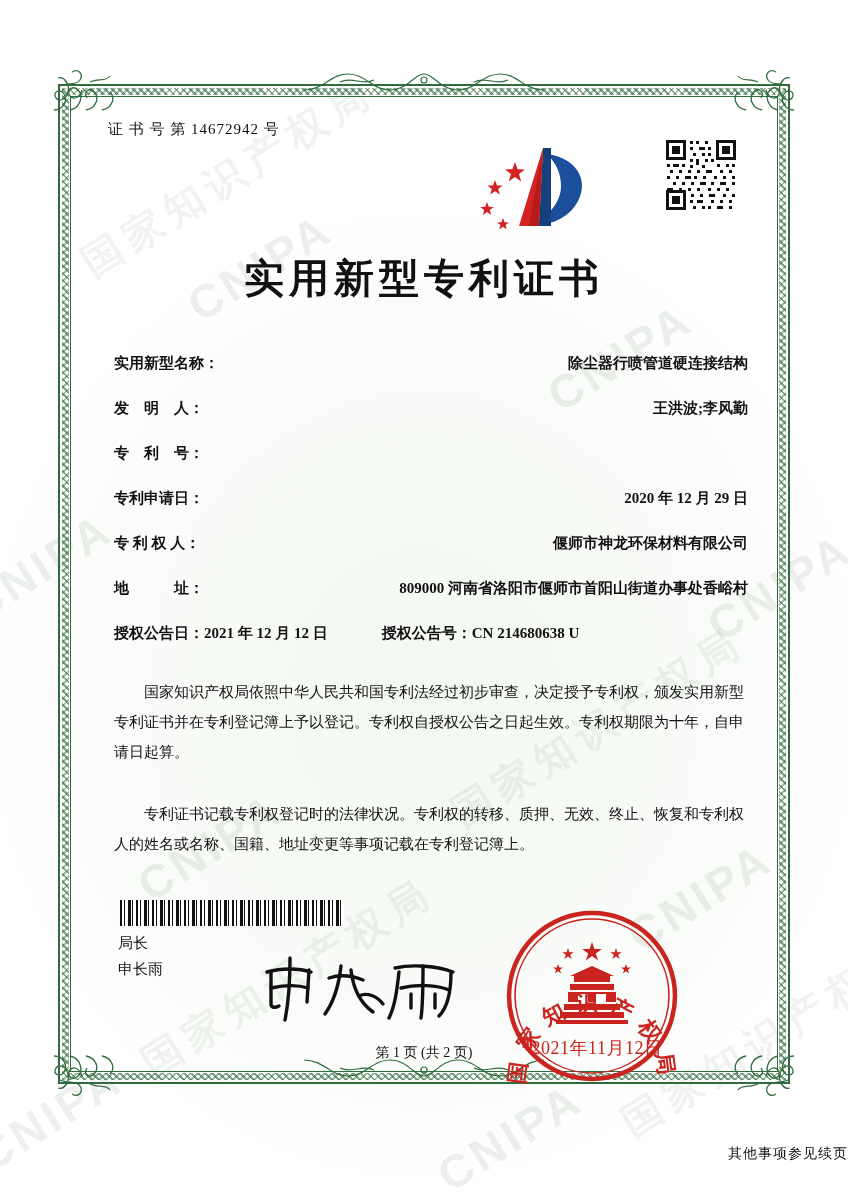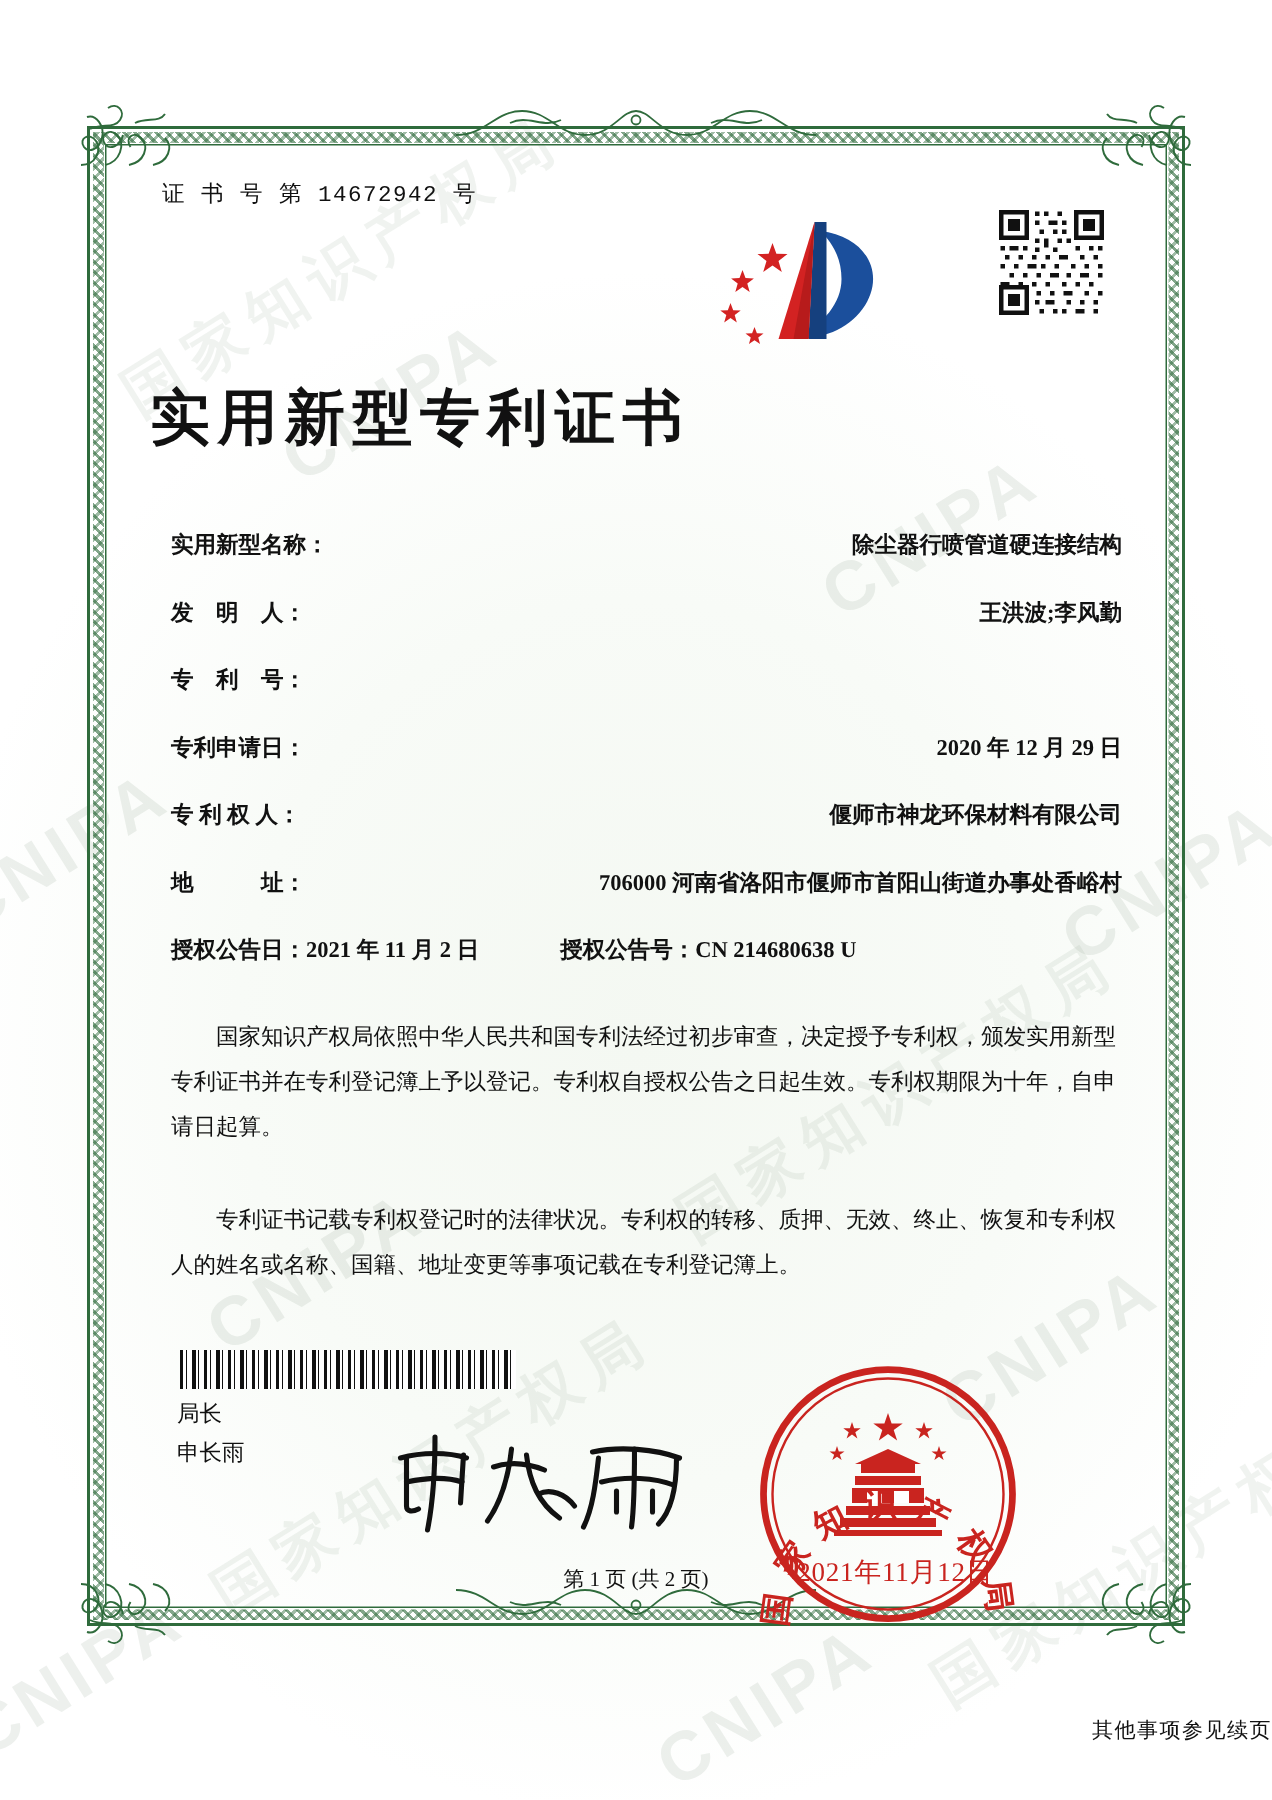--- a/index.html
+++ b/index.html
@@ -127,41 +127,41 @@
     left: 100px;
     top: 120px;
     width: 648px;
   }
 
   .cert-no {
     font-size: 15px;
     letter-spacing: 1px;
     margin-left: 8px;
     color: #111;
-    font-family: Liberation Mono, monospace;
   }
 
   
   .logo-wrap {
     position: absolute;
     left: 355px;
     top: 20px;
     width: 150px;
     height: 105px;
   }
   .qr {
     position: absolute;
     right: 10px;
     top: 18px;
     width: 74px;
     height: 74px;
   }
 
   .title {
     margin-top: 112px;
+    text-align: center;
     font-size: 40px;
     font-weight: 700;
     letter-spacing: 5px;
     color: #111;
     font-family: "Liberation Serif", "DejaVu Serif", serif;
   }
 
   .fields {
     margin-top: 48px;
     padding-left: 14px;
@@ -499,25 +499,25 @@
       <div class="field">
         <span class="lbl">专利申请日：</span>
         <span class="val">2020 年 12 月 29 日</span>
       </div>
       <div class="field">
         <span class="lbl">专 利 权 人：</span>
         <span class="val">偃师市神龙环保材料有限公司</span>
       </div>
       <div class="field">
         <span class="lbl">地　　　址：</span>
-        <span class="val">706000 河南省洛阳市偃师市首阳山街道办事处香峪村</span>
+        <span class="val">809000 河南省洛阳市偃师市首阳山街道办事处香峪村</span>
       </div>
       <div class="field two">
         <span class="lbl">授权公告日：</span>
-        <span class="val">2021 年 11 月 2 日</span>
+        <span class="val">2021 年 12 月 12 日</span>
         <span class="lbl2">授权公告号：</span>
         <span class="val">CN 214680638 U</span>
       </div>
     </div>
 
     <div class="paras">
       <div class="para">国家知识产权局依照中华人民共和国专利法经过初步审查，决定授予专利权，颁发实用新型专利证书并在专利登记簿上予以登记。专利权自授权公告之日起生效。专利权期限为十年，自申请日起算。</div>
       <div class="para">专利证书记载专利权登记时的法律状况。专利权的转移、质押、无效、终止、恢复和专利权人的姓名或名称、国籍、地址变更等事项记载在专利登记簿上。</div>
     </div>
 

